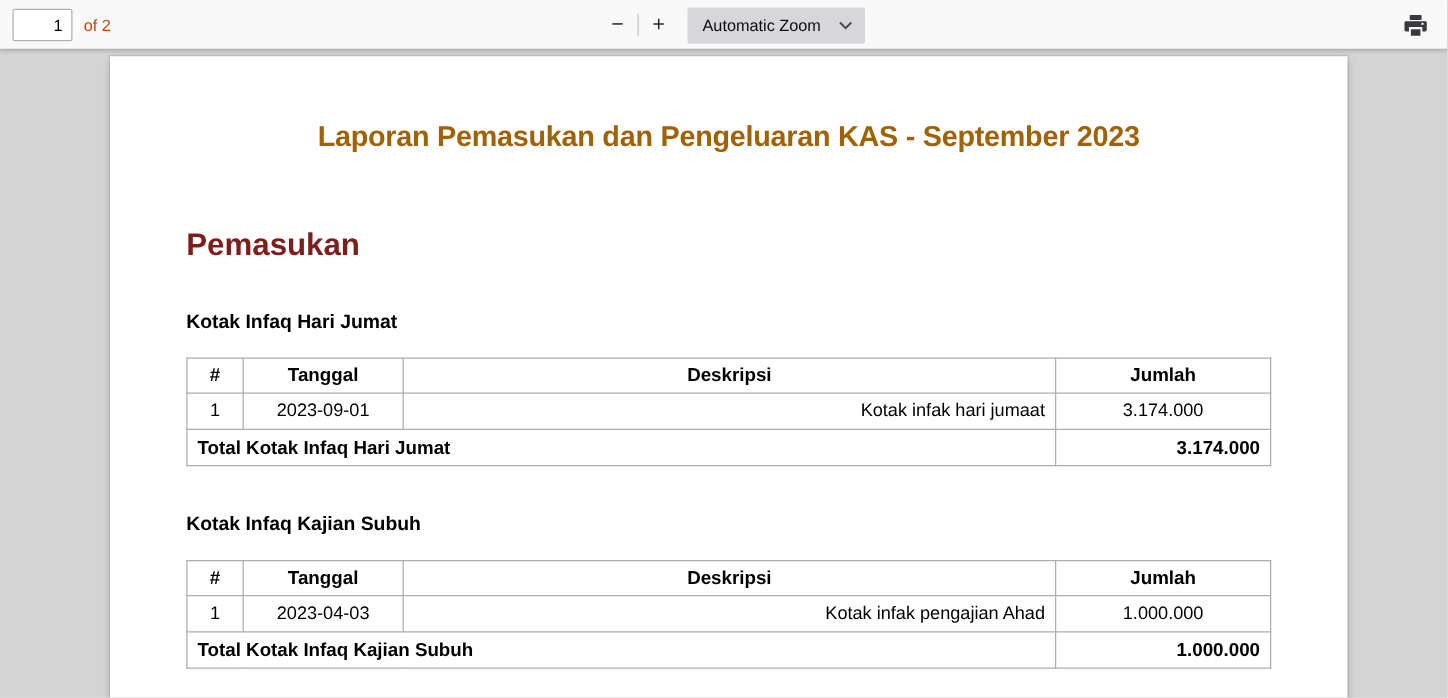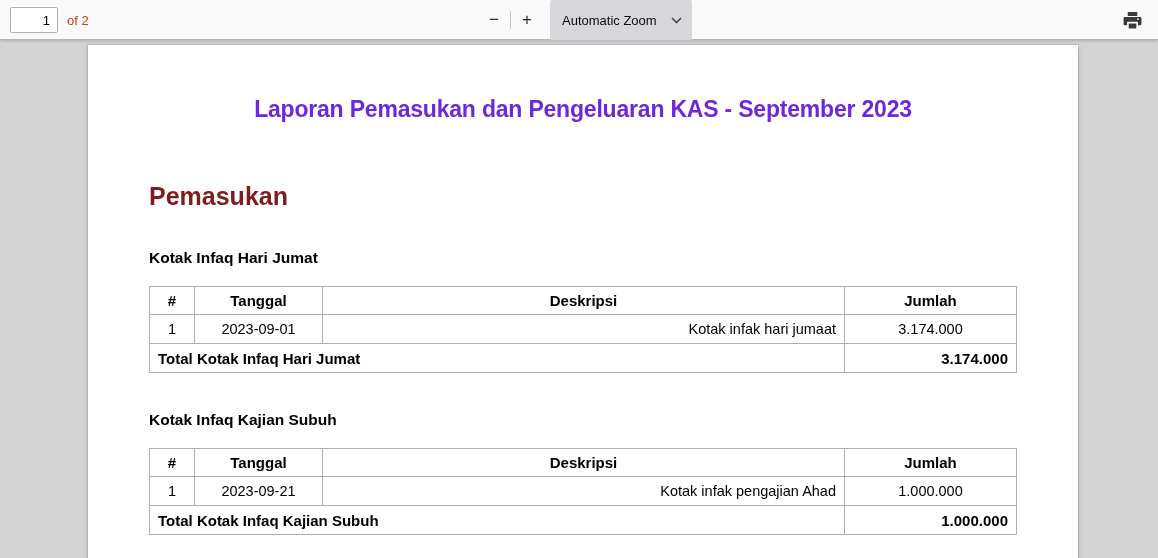--- a/index.html
+++ b/index.html
@@ -47,21 +47,21 @@
     cursor: pointer;
     display: flex; align-items: center; justify-content: center;
     font-family: "Liberation Sans", sans-serif;
   }
   .vsep {
     width: 1px; height: 18px; background: #c5c5c7;
     margin: 0 2px;
   }
   .zoom-select {
     margin-left: 9px;
-    height: 40px;
+    height: 29px;
     min-width: 140px;
     background: #d7d7db;
     border-radius: 2px;
     display: flex; align-items: center;
     padding: 0 10px 0 12px;
     cursor: pointer;
   }
   .zoom-select .zs-label { font-size: 13px; color: #0c0c0d; flex: 1; }
   .zoom-select svg { margin-left: 14px; }
 
@@ -87,21 +87,21 @@
     width: 990px; height: 560px;
     background: #ffffff;
     box-shadow: 0 0 0 1px rgba(0,0,0,0.08), 0 2px 6px rgba(0,0,0,0.18);
   }
 
   .doc-title {
     margin-top: 51px;
     text-align: center;
     font-size: 23px;
     font-weight: bold;
-    color: #6d28d9;
+    color: #a16207;
     letter-spacing: -0.2px;
   }
   .main-heading {
     margin: 59px 0 0 61px;
     font-size: 25px;
     font-weight: bold;
     color: #7f1d1d;
   }
   .table-heading {
     margin: 38px 0 0 61px;
@@ -223,21 +223,21 @@
         <tr>
           <th class="al-c">#</th>
           <th class="al-c">Tanggal</th>
           <th class="al-c">Deskripsi</th>
           <th class="al-r">Jumlah</th>
         </tr>
       </thead>
       <tbody>
         <tr>
           <td class="al-c">1</td>
-          <td class="al-c">2023-09-21</td>
+          <td class="al-c">2023-04-03</td>
           <td class="al-l">Kotak infak pengajian Ahad</td>
           <td class="al-r">1.000.000</td>
         </tr>
         <tr>
           <td colspan="3" class="total-label">Total Kotak Infaq Kajian Subuh</td>
           <td class="total-value">1.000.000</td>
         </tr>
       </tbody>
     </table>
 

